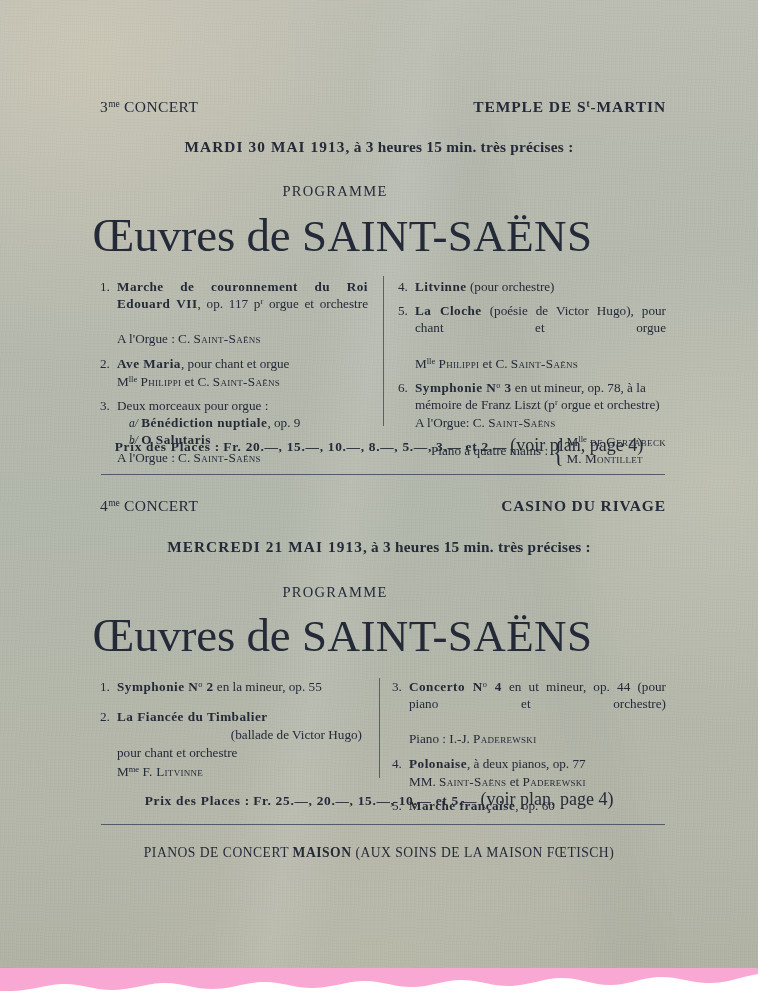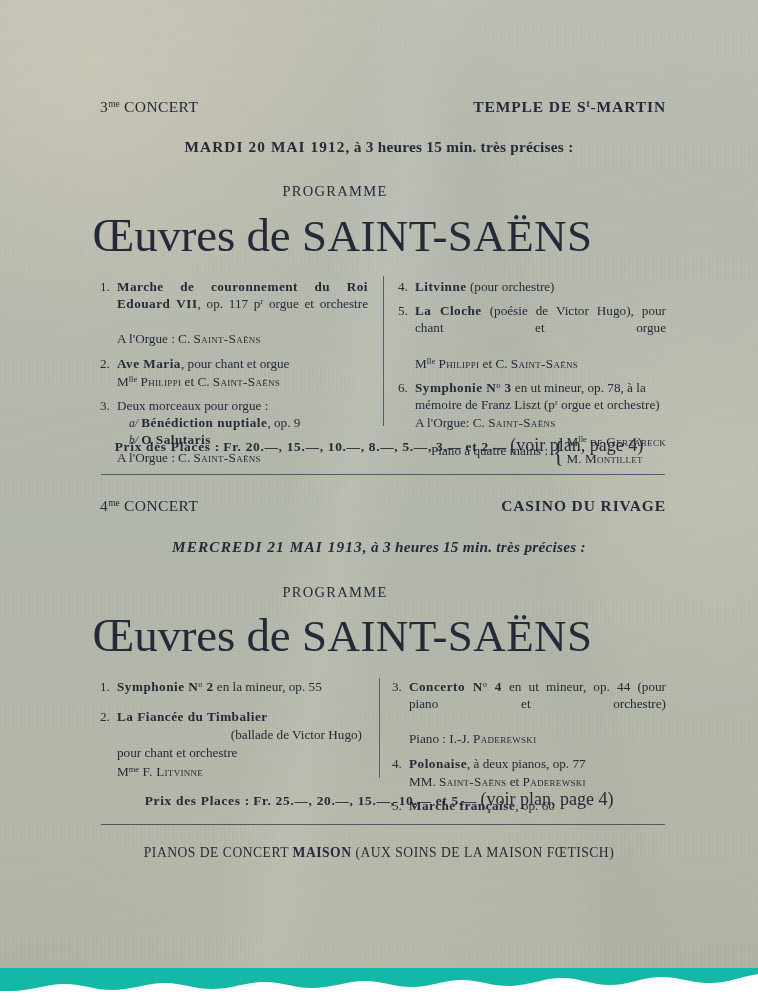--- a/index.html
+++ b/index.html
@@ -6,21 +6,21 @@
     margin: 0;
     padding: 0;
     background: #ffffff;
   }
 
   #page {
     position: relative;
     width: 758px;
     height: 1000px;
     overflow: hidden;
-    background: #14b8a6;
+    background: #f9a8d4;
     font-family: "Liberation Serif", "DejaVu Serif", serif;
     color: #242a38;
   }
 
   
   .paper {
     position: absolute;
     left: 0;
     top: 0;
     width: 758px;
@@ -218,21 +218,21 @@
 
     <div class="concert-head" style="top:98px;">
       <div class="concert-no">
         <span>3</span><sup>me</sup>
         <span>CONCERT</span>
       </div>
       <div class="venue"><span>TEMPLE DE S</span><sup>t</sup><span>-MARTIN</span></div>
     </div>
 
     <div class="datetime" style="top:138px;">
-      <span class="cap">MARDI 20 MAI 1912</span><span>, à 3 heures 15 min. très précises :</span>
+      <span class="cap">MARDI 30 MAI 1913</span><span>, à 3 heures 15 min. très précises :</span>
     </div>
 
     <div class="prog-label" style="top:183px;">PROGRAMME</div>
 
     <div class="big-title" style="top:212px;">
       <span>Œuvres de </span><span class="caps">SAINT-SAËNS</span>
     </div>
 
     <div class="vrule" style="left:383px; top:276px; height:150px;"></div>
 
@@ -296,21 +296,21 @@
     <div class="rule" style="top:474px;"></div>
 
     <div class="concert-head" style="top:497px;">
       <div class="concert-no">
         <span>4</span><sup>me</sup>
         <span>CONCERT</span>
       </div>
       <div class="venue">CASINO DU RIVAGE</div>
     </div>
 
-    <div class="datetime" style="top:538px;font-style:italic;">
+    <div class="datetime" style="top:538px;">
       <span class="cap">MERCREDI 21 MAI 1913</span><span>, à 3 heures 15 min. très précises :</span>
     </div>
 
     <div class="prog-label" style="top:584px;">PROGRAMME</div>
 
     <div class="big-title" style="top:612px;">
       <span>Œuvres de </span><span class="caps">SAINT-SAËNS</span>
     </div>
 
     <div class="vrule" style="left:379px; top:678px; height:100px;"></div>

